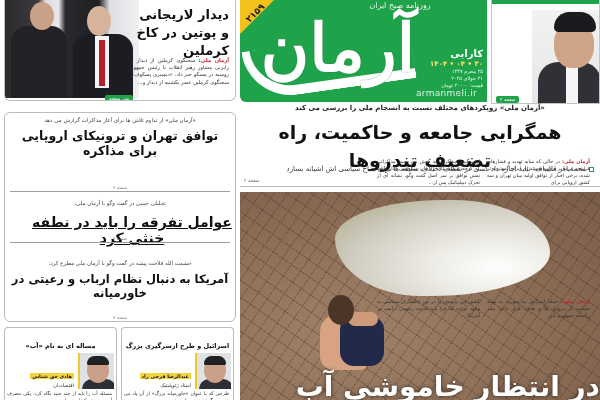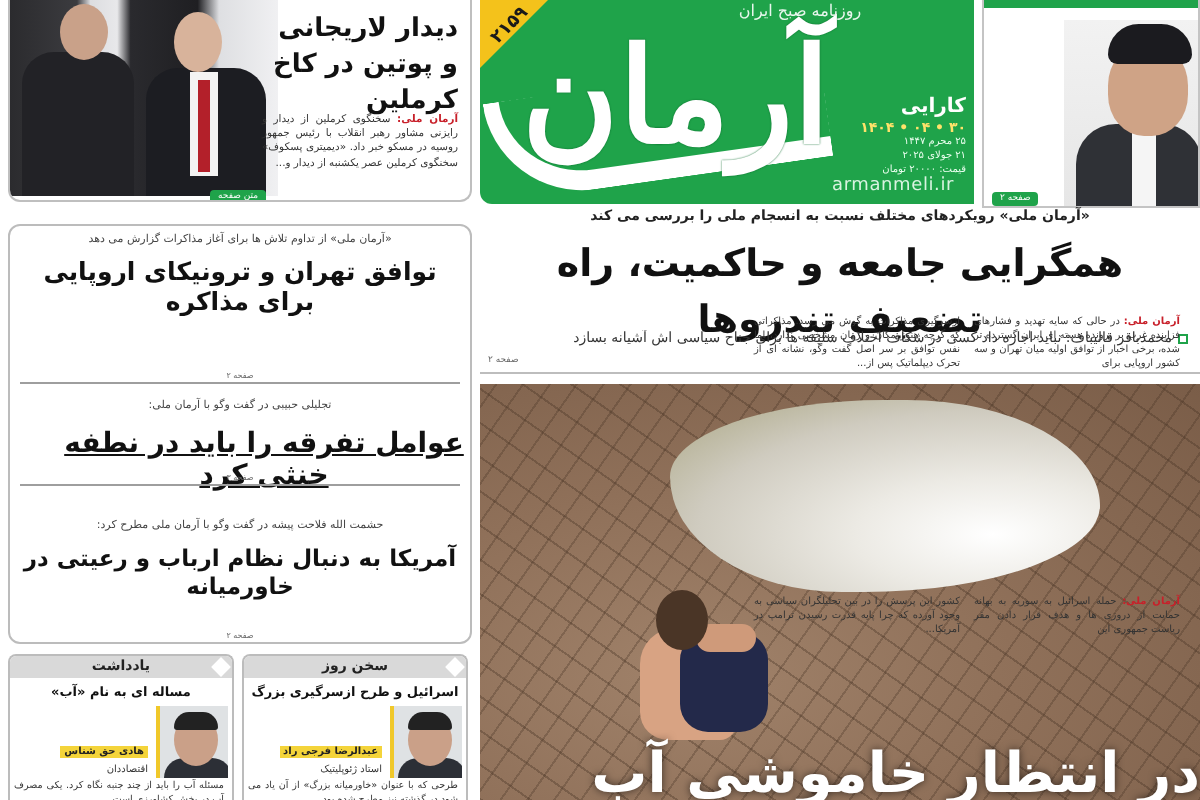--- a/index.html
+++ b/index.html
@@ -214,35 +214,33 @@
 <div class="abs kicker-s k3">حشمت الله فلاحت پیشه در گفت وگو با آرمان ملی مطرح کرد:</div>
 <div class="abs hl-s h3">آمریکا به دنبال نظام ارباب و رعیتی در خاورمیانه</div>
 <div class="abs col-txt c3a">
   <span class="red-lead">آرمان ملی:</span>
   <span>حمله اسرائیل به سوریه به بهانه حمایت از دروزی ها و هدف قرار دادن مقر ریاست جمهوری این</span>
 </div>
 <div class="abs col-txt c3b">کشور این پرسش را در بین تحلیلگران سیاسی به وجود آورده که چرا پایه قدرت رسیدن ترامپ در آمریکا...</div>
 <div class="abs pg-s pg3">صفحه ۲</div>
 
 <div class="abs op op-right">
-  <div class="op-bar">سخن روز</div>
   <div class="op-corner"></div>
   <div class="op-title">اسرائیل و طرح ازسرگیری بزرگ</div>
   <div class="op-photo">
       <div class="s"></div>
       <div class="h"></div>
       <div class="hair"></div>
     </div>
   <div class="op-name">عبدالرضا فرجی راد</div>
   <div class="op-role">استاد ژئوپلیتیک</div>
   <div class="op-text">طرحی که با عنوان «خاورمیانه بزرگ» از آن یاد می شود در گذشته نیز مطرح شده بود...</div>
 </div>
 
 <div class="abs op op-left">
-  <div class="op-bar">یادداشت</div>
   <div class="op-corner"></div>
   <div class="op-title">مساله ای به نام «آب»</div>
   <div class="op-photo">
       <div class="s"></div>
       <div class="h"></div>
       <div class="hair"></div>
     </div>
   <div class="op-name">هادی حق شناس</div>
   <div class="op-role">اقتصاددان</div>
   <div class="op-text">مسئله آب را باید از چند جنبه نگاه کرد. یکی مصرف آب در بخش کشاورزی است...</div>

